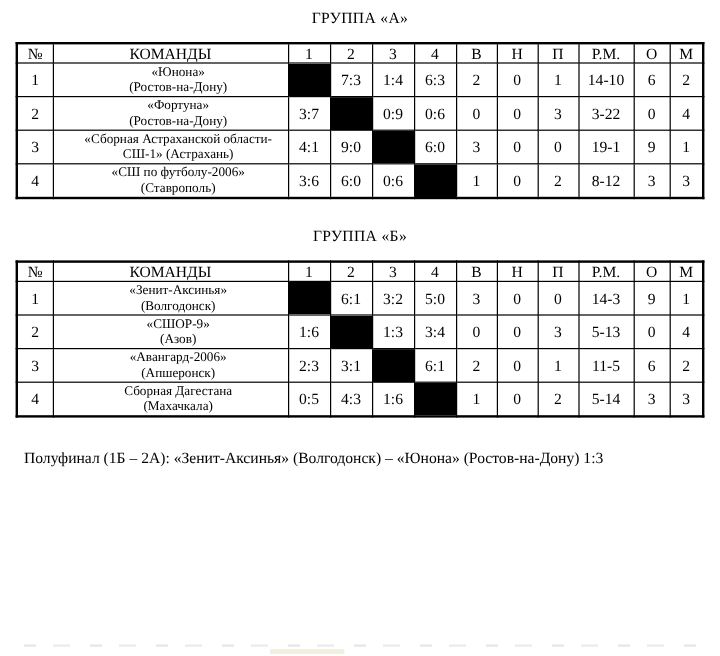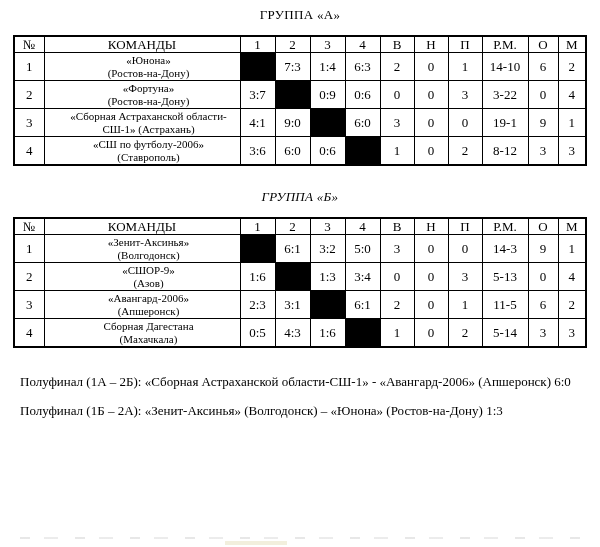--- a/index.html
+++ b/index.html
@@ -12,21 +12,21 @@
     position: relative;
   }
   .doc { padding-top: 8px; }
   .group-title {
     text-align: center;
     font-size: 13px;
     line-height: 14px;
     margin: 0 0 13px 0;
     letter-spacing: 0.3px;
   }
-  .title-b { margin-top: 24px; font-style: italic; }
+  .title-b { margin-top: 24px; }
   table.group-table {
     border-collapse: collapse;
     table-layout: fixed;
     width: 572px;
     margin: 0 auto;
     border: 2px solid #000;
   }
   .group-table th, .group-table td {
     border: 1px solid #000;
     text-align: center;
@@ -278,20 +278,19 @@
       <td>0</td>
       <td>2</td>
       <td>5-14</td>
       <td>3</td>
       <td>3</td>
     </tr>
   </tbody>
     </table>
 
   <div class="results">
-    <p class="result-line">Полуфинал (1А – 2Б): «Сборная Астраханской области-СШ-1» - «Авангард-2006» (Апшеронск) 6:0</p>
     <p class="result-line">Полуфинал (1Б – 2А): «Зенит-Аксинья» (Волгодонск) – «Юнона» (Ростов-на-Дону) 1:3</p>
   </div>
 
   <div class="cutoff-strip"></div>
   <div class="cutoff-smudge"></div>
 
 </div>
 
 </body></html>

